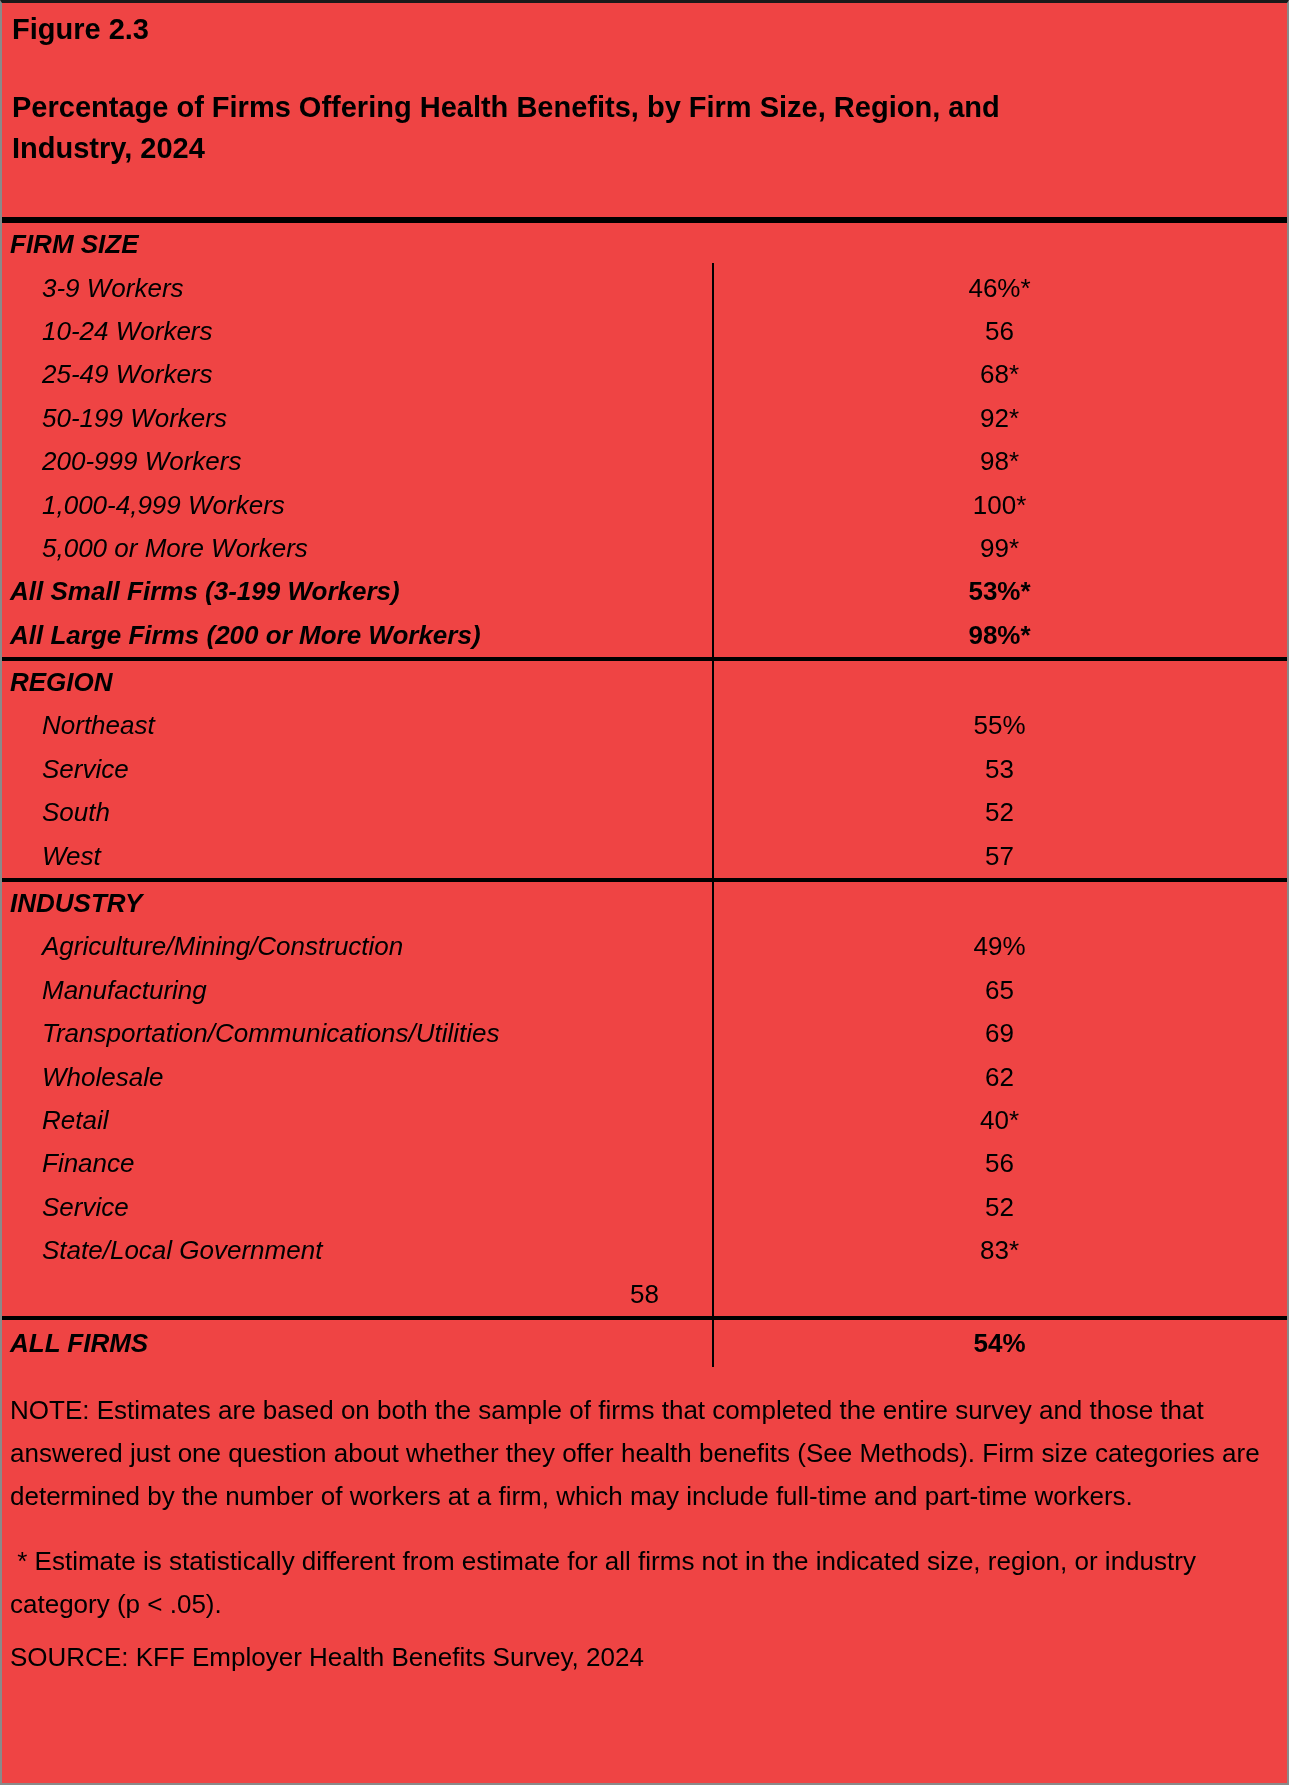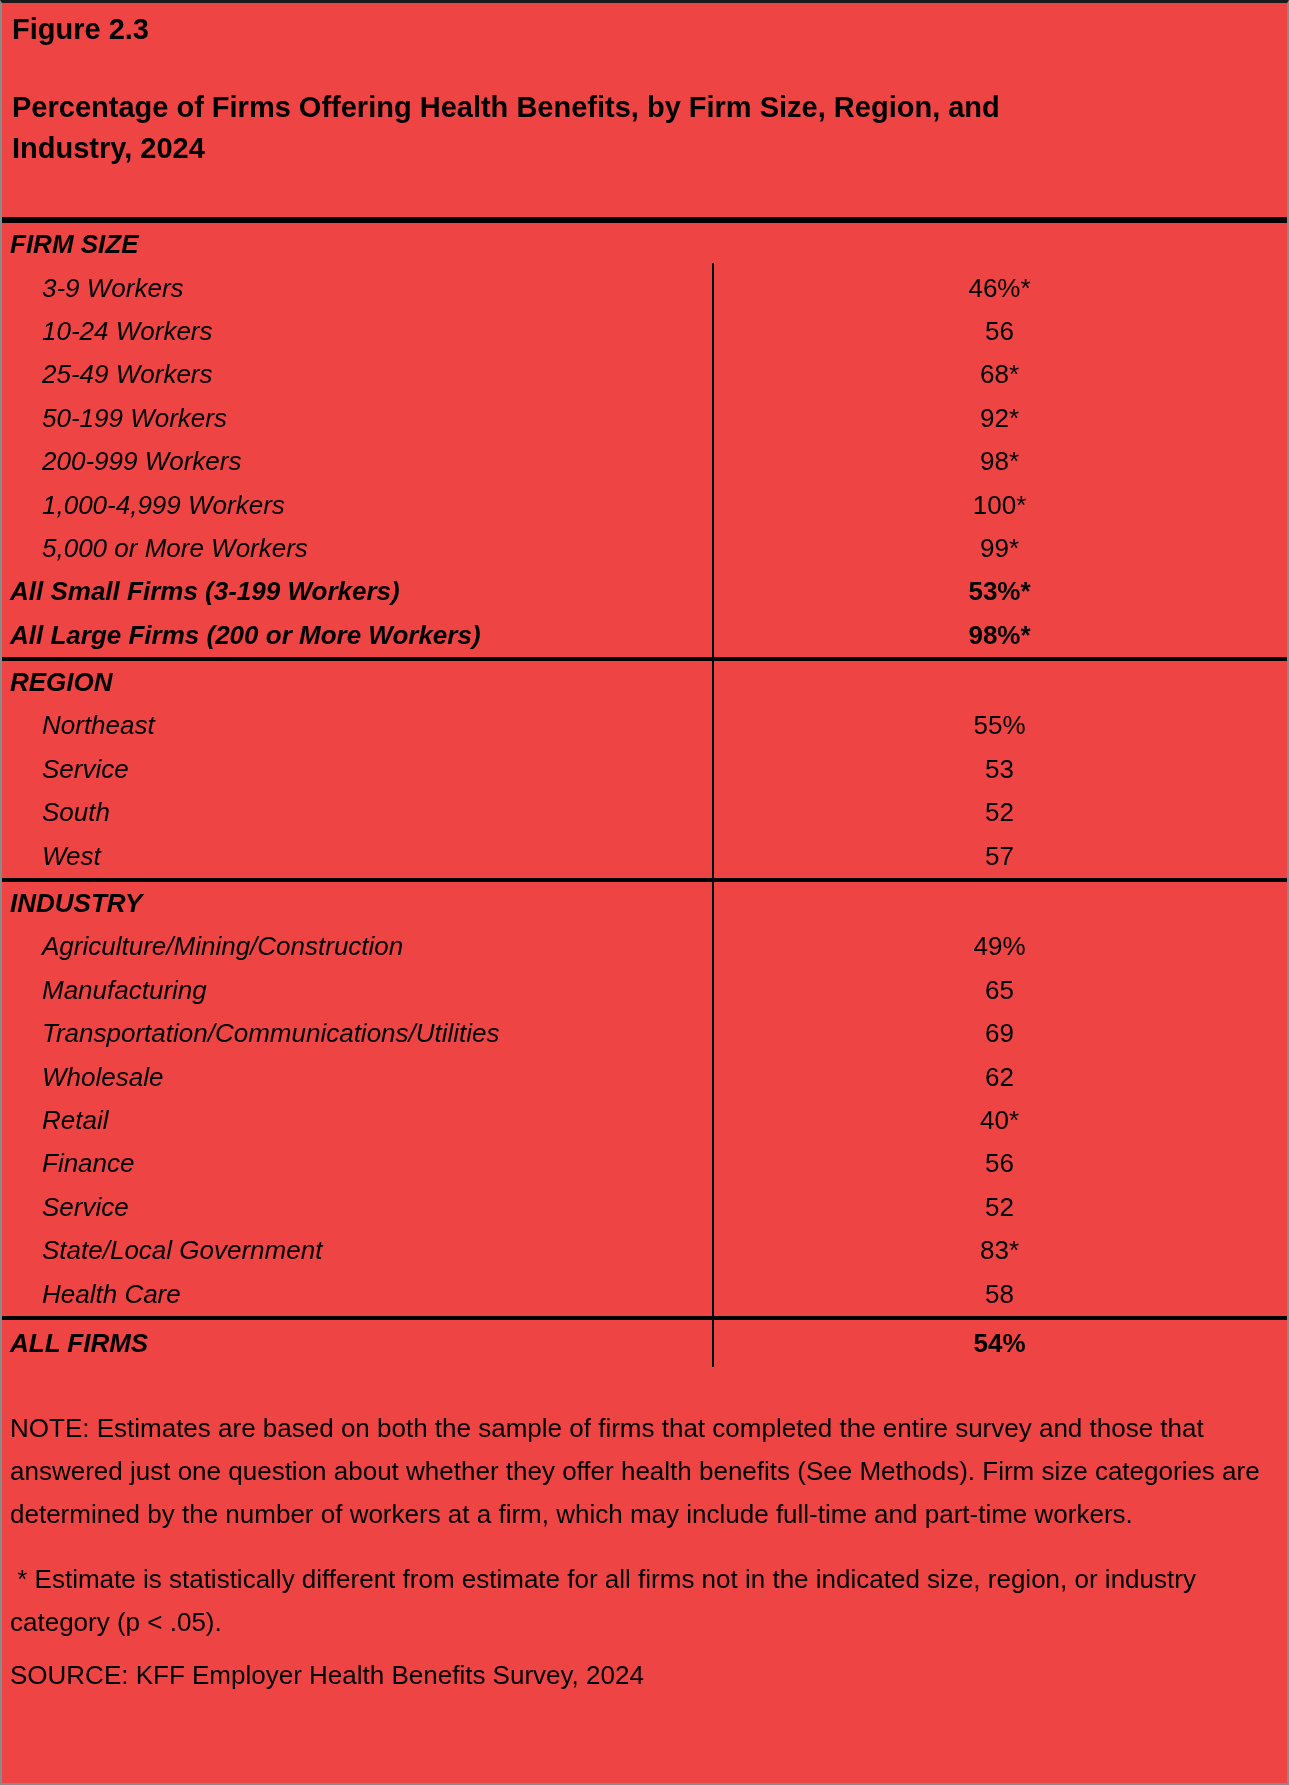--- a/index.html
+++ b/index.html
@@ -60,21 +60,21 @@
     height:47px;
     border-top:4px solid #000;
     font-size:26px;font-weight:bold;
   }
   .total-row .cell-label{padding-left:8px;}
   .note,.footnote,.source{
     margin-left:8px;
     width:1270px;
     font-size:26px;line-height:43px;
   }
-  .note{margin-top:40px;}
+  .note{margin-top:22px;}
   .footnote{margin-top:22px;white-space:pre-wrap;}
   .source{margin-top:10px;}
 </style>
 </head>
 <body>
 
 <div class="page">
 
   <div class="fig-label">Figure 2.3</div>
   <div class="fig-title">Percentage of Firms Offering Health Benefits, by Firm Size, Region, and Industry, 2024</div>
@@ -179,21 +179,20 @@
           </div>
           <div class="row">
             <div class="cell-label indent">Service</div>
             <div class="cell-value">52</div>
           </div>
           <div class="row">
             <div class="cell-label indent">State/Local Government</div>
             <div class="cell-value">83*</div>
           </div>
           <div class="row">
-            <div class="cell-label indent">Health Care</div>
             <div class="cell-value">58</div>
           </div>
         </div>
       </div>
 
     <div class="total-row">
       <div class="cell-label">ALL FIRMS</div>
       <div class="cell-value">54%</div>
     </div>
   </div>

